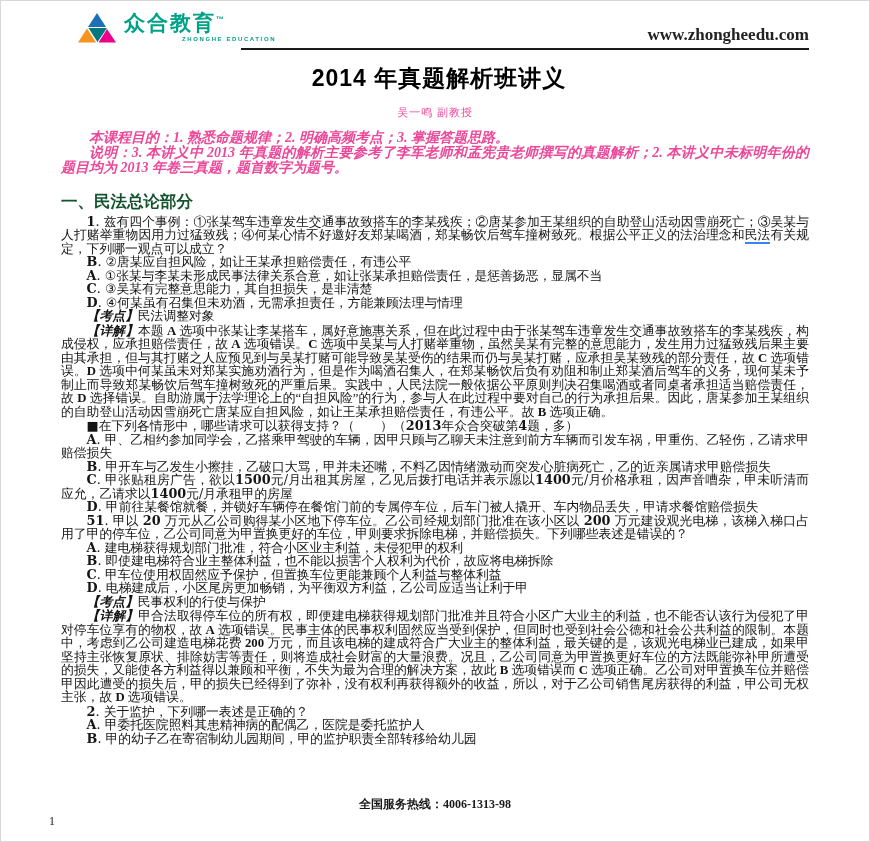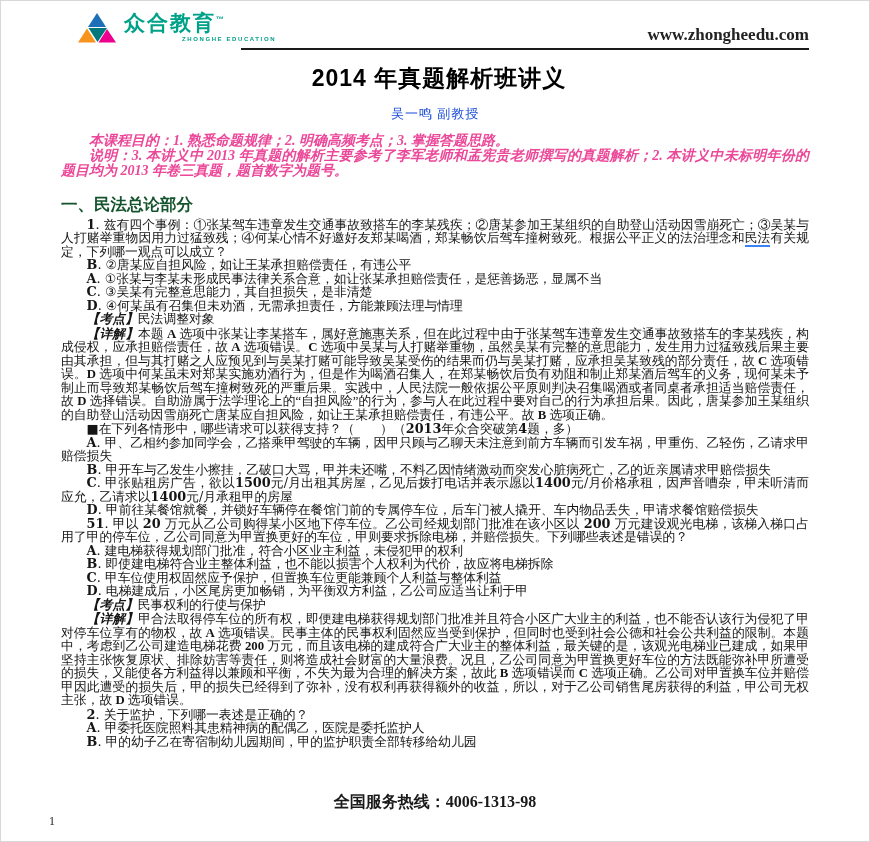--- a/index.html
+++ b/index.html
@@ -17,40 +17,40 @@
          font-size:21px;color:#00a189;letter-spacing:2px;}
   .brand .tm{font-size:8px;vertical-align:super;letter-spacing:0;}
   .brand-sub{font-family:"Liberation Sans","DejaVu Sans",sans-serif;font-weight:bold;
          font-size:6px;color:#00a189;letter-spacing:1.6px;margin-top:3px;margin-left:58px;}
   .url{position:absolute;right:0;bottom:5px;font-size:17px;font-weight:bold;color:#222;}
   .header-rule{position:absolute;left:180px;right:0;bottom:0;border-bottom:2px solid #1a1a1a;}
   
   .title{margin:13px 0 0 8px;text-align:center;
          font-family:"Liberation Sans","DejaVu Sans",sans-serif;
          font-weight:bold;font-size:23px;color:#000;letter-spacing:1px;}
-  .author{margin-top:11px;text-align:center;font-size:13px;color:#1d4ed8;letter-spacing:1px;}
+  .author{margin-top:11px;text-align:center;font-size:11px;color:#ec4899;letter-spacing:1px;}
   
   .intro{margin:10px 60px 0 60px;}
   .intro p{margin:0;font-size:14px;line-height:15.2px;font-weight:bold;font-style:italic;
            text-indent:2em;text-align:justify;color:#ec4899;}
   
   .section{margin:15px 60px 1px 60px;font-family:"Liberation Sans","DejaVu Sans",sans-serif;
            font-weight:bold;font-size:16.5px;color:#14532d;}
   
   .bodytext{margin:2px 60px 0 60px;}
   .bodytext p{margin:0;font-size:12.8px;line-height:13.5px;text-align:justify;
               text-indent:2em;color:#151515;}
   .kai{font-family:"DejaVu Serif","Liberation Serif",serif;}
   .song{font-family:"Liberation Serif","DejaVu Serif",serif;}
   .lbl{font-family:"Liberation Sans","DejaVu Sans",sans-serif;font-weight:bold;font-style:italic;}
   .u{border-bottom:2px solid #3b82f6;}
   b{font-weight:bold;}
   
   .hotline{position:absolute;left:0;right:0;bottom:28px;text-align:center;
-           font-size:16px;font-weight:bold;color:#1a1a1a;}
+           font-size:12px;font-weight:bold;color:#1a1a1a;}
   .page-number{position:absolute;left:48px;bottom:12px;font-size:12px;color:#1a1a1a;}
 </style>
 </head>
 <body>
 
 <div class="page">
 
   <div class="header">
     <div class="logo">
       <svg width="40" height="32" viewBox="0 0 40 32">

